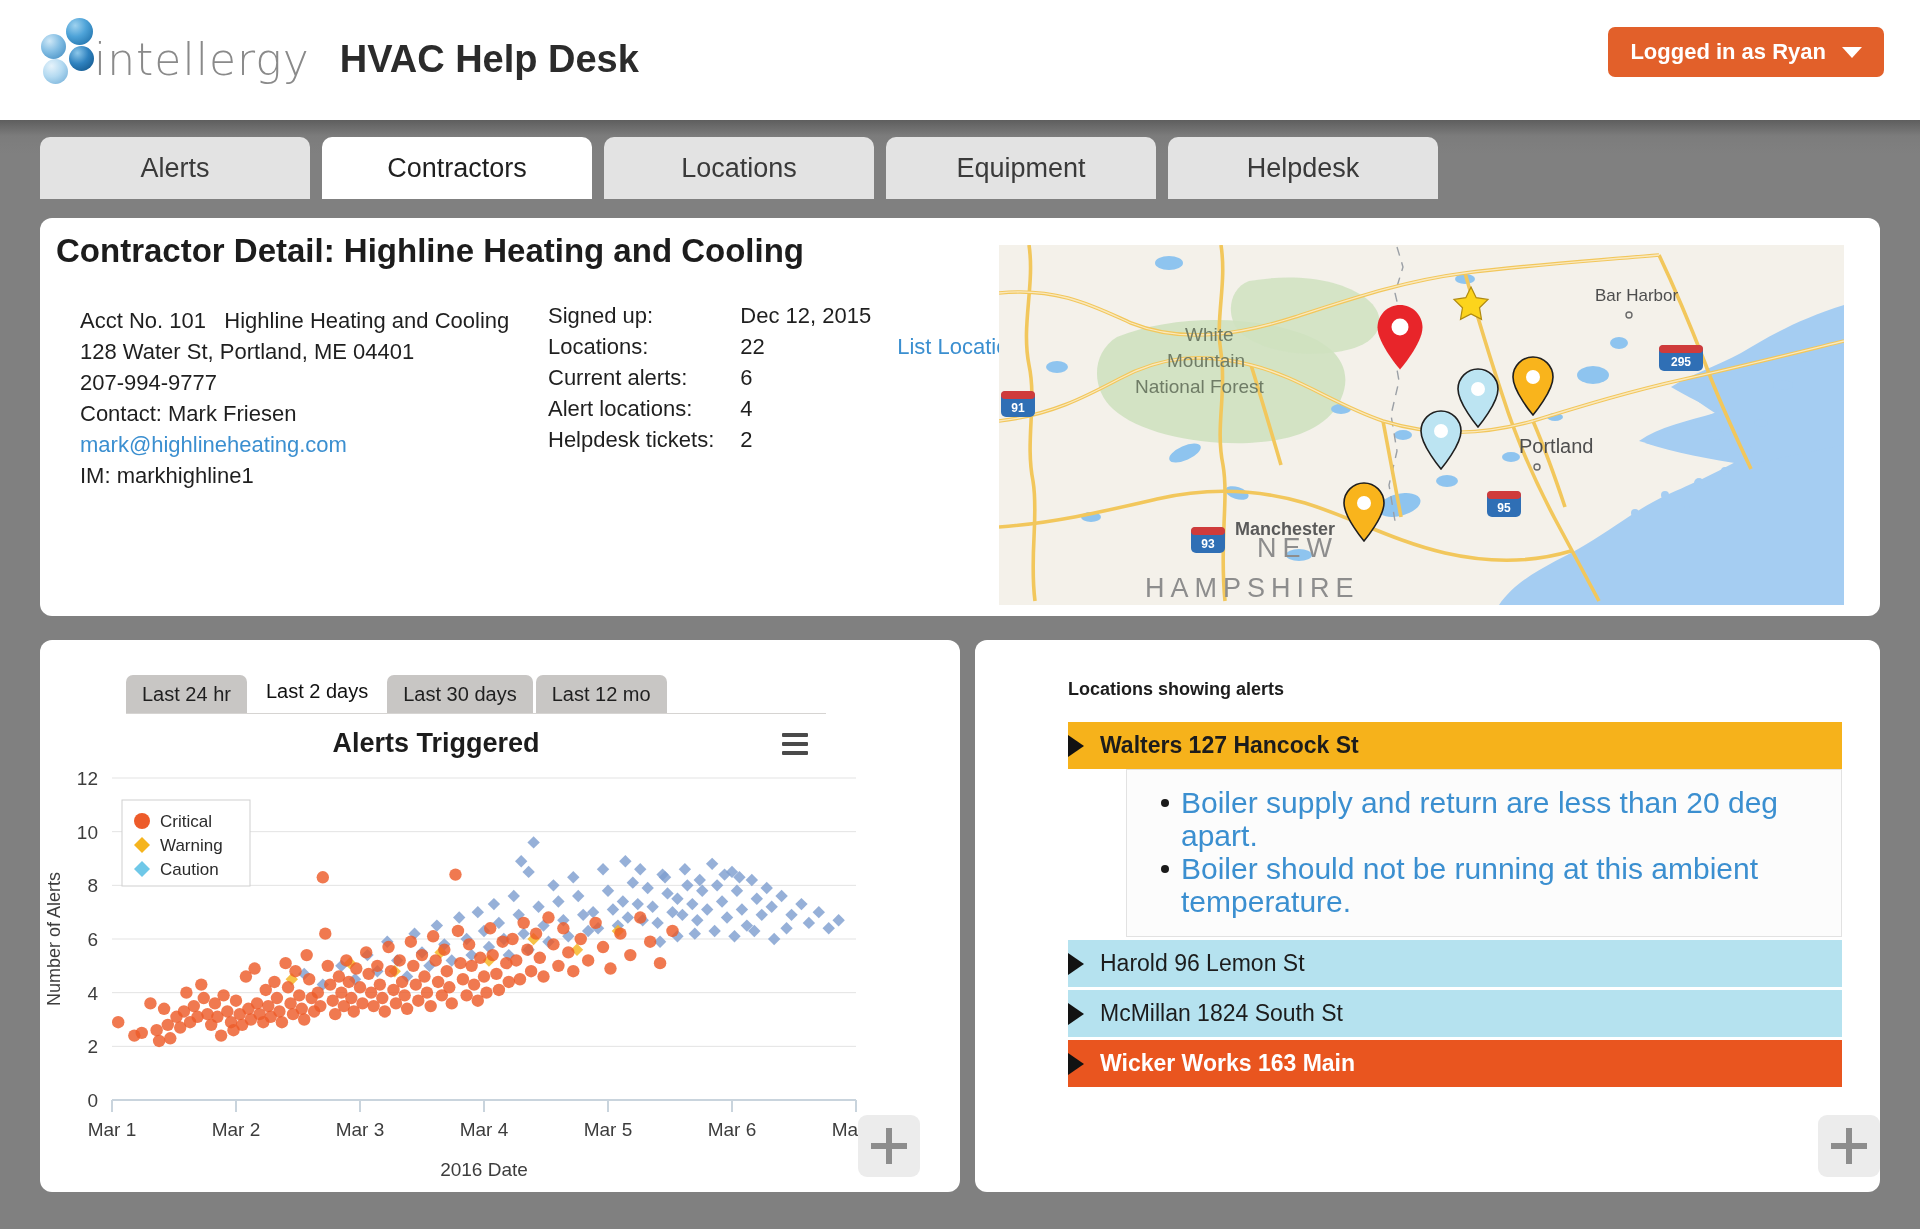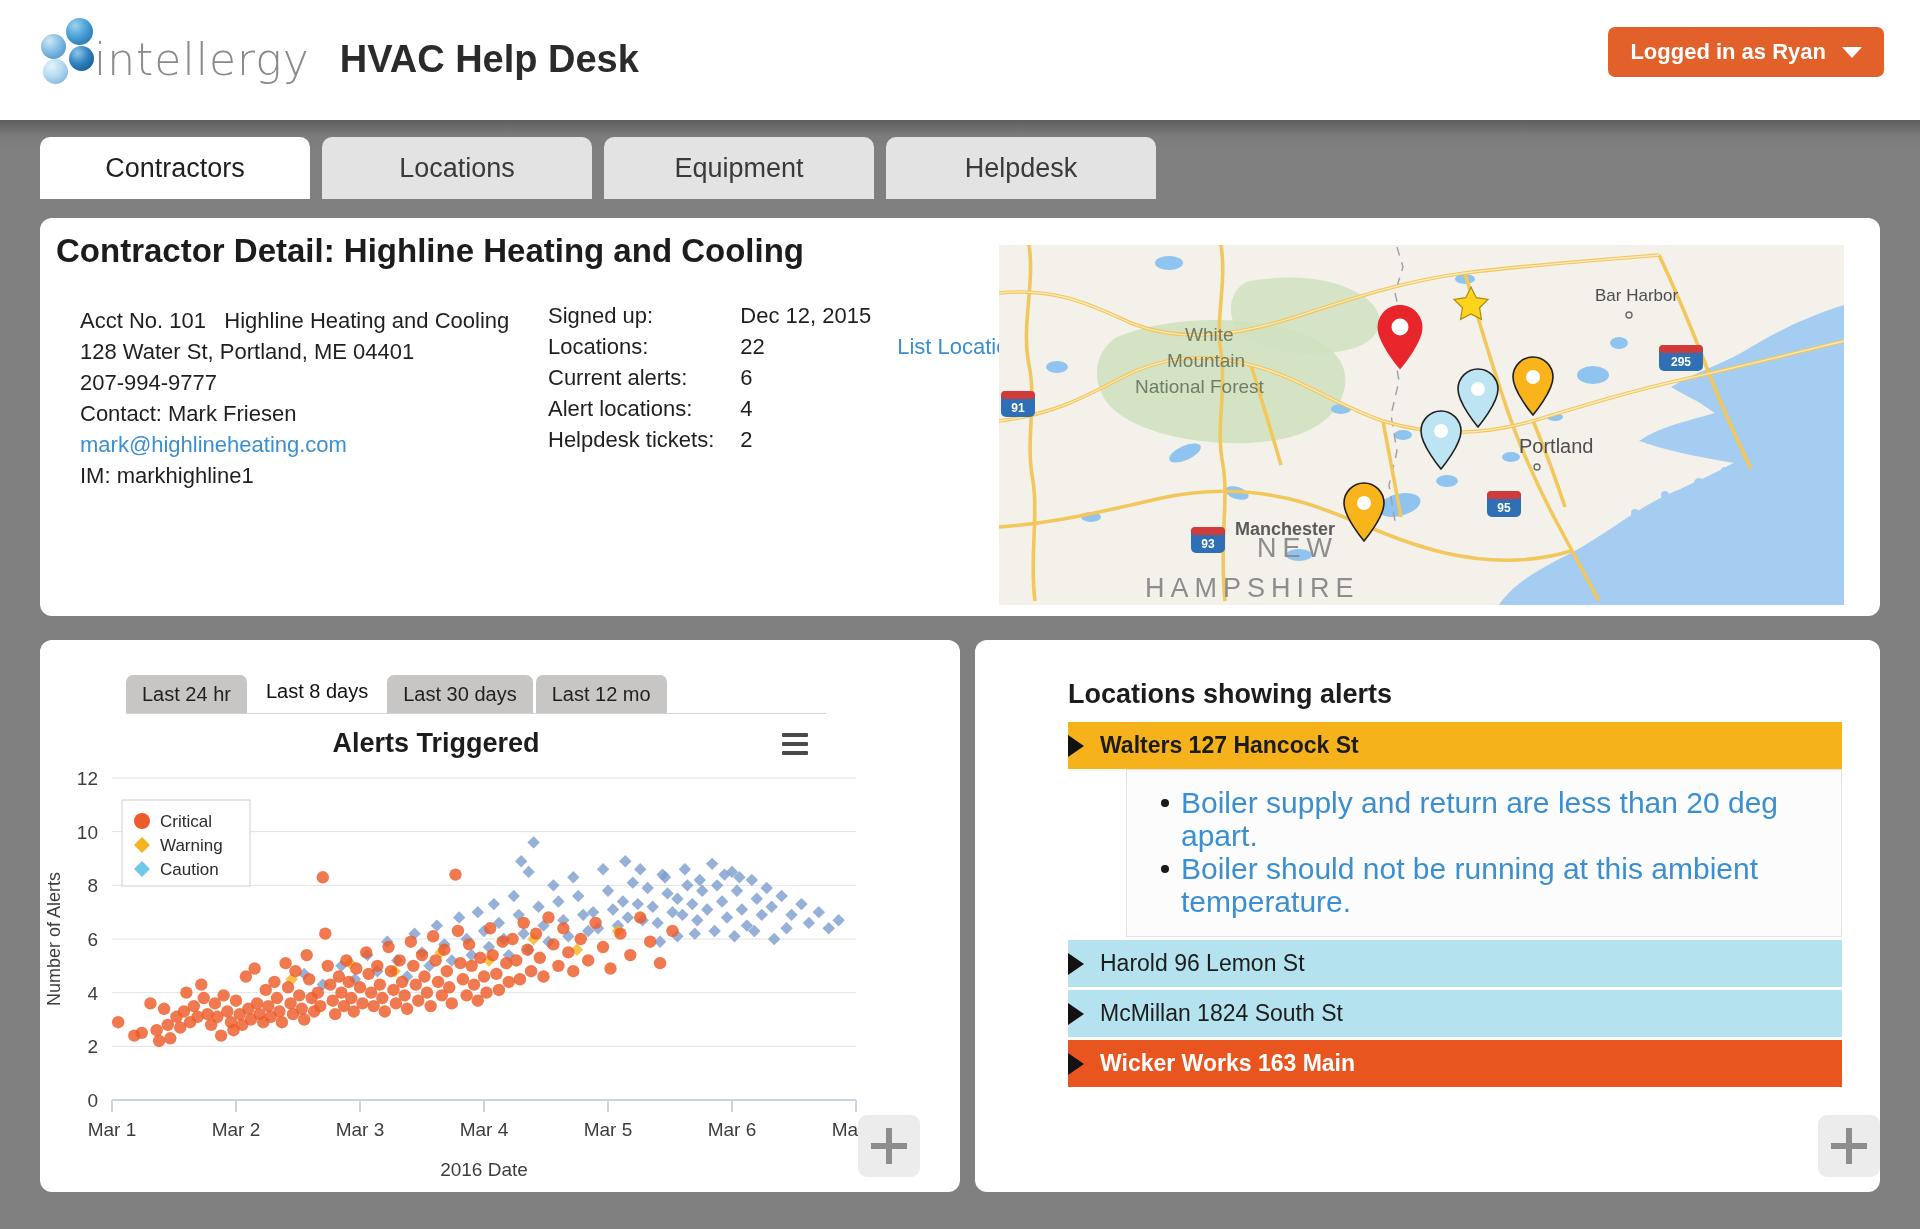--- a/index.html
+++ b/index.html
@@ -104,21 +104,21 @@
   .chart-tabs-rule { position:absolute; left:126px; top:713px; width:700px; height:1px; background:#d6d4d2; }
   .chart-title-wrap { position:absolute; left:126px; top:728px; width:620px; text-align:center; }
   .hamburger { position:absolute; left:782px; top:733px; width:26px; cursor:pointer; }
   .hamburger span { display:block; height:4px; background:#4a4a4a; margin-bottom:5px; border-radius:1px; }
   .chart-area { position:absolute; left:40px; top:766px; width:840px; height:420px; }
   .chart-area svg { display:block; }
 
   
   .alerts-title {
     position:absolute; left:1068px; top:679px;
-    font-size:27px; font-weight:bold; color:#1c1c1c;
+    font-size:18px; font-weight:bold; color:#1c1c1c;
   }
   .alerts-list { position:absolute; left:1068px; top:722px; width:774px; }
   .alert-row {
     height:47px; display:flex; align-items:center; gap:16px;
     cursor:pointer;
   }
   .alert-row .arrow {
     width:0;height:0;border-top:11px solid transparent;border-bottom:11px solid transparent;
     border-left:16px solid #121212; flex:none;
   }
@@ -174,20 +174,21 @@
     </div>
     <button class="login-btn">
       <span>Logged in as Ryan</span>
       <span class="caret-down"></span>
     </button>
   </div>
 
   <div class="gray-body"></div>
 
   <div class="navbar">
+    <button class="nav-tab">Alerts</button>
     <button class="nav-tab active">Contractors</button>
     <button class="nav-tab">Locations</button>
     <button class="nav-tab">Equipment</button>
     <button class="nav-tab">Helpdesk</button>
   </div>
 
   <div class="panel panel-top"></div>
 
   <div class="detail-title">Contractor Detail: Highline Heating and Cooling</div>
 
@@ -356,21 +357,21 @@
         <path d="M365,238 c11,0 20,9 20,20 c0,14.5 -20,38 -20,38 s-20,-23.5 -20,-38 c0,-11 9,-20 20,-20 Z" fill="#f9b41c" stroke="#1f1f1f" stroke-width="1.6"></path>
         <circle cx="365" cy="258" r="7" fill="#ffffff"></circle>
       </g>
     </svg>
   </div>
 
   <div class="panel panel-chart"></div>
 
   <div class="chart-tabs">
     <button class="chart-tab">Last 24 hr</button>
-    <button class="chart-tab active">Last 8 days</button>
+    <button class="chart-tab active">Last 2 days</button>
     <button class="chart-tab">Last 30 days</button>
     <button class="chart-tab">Last 12 mo</button>
   </div>
   <div class="chart-tabs-rule"></div>
 
   <div class="chart-title-wrap">
     <span style="font-size:27px;font-weight:bold;color:#1c1c1c;">Alerts Triggered</span>
   </div>
   <div class="hamburger">
     <span></span>

